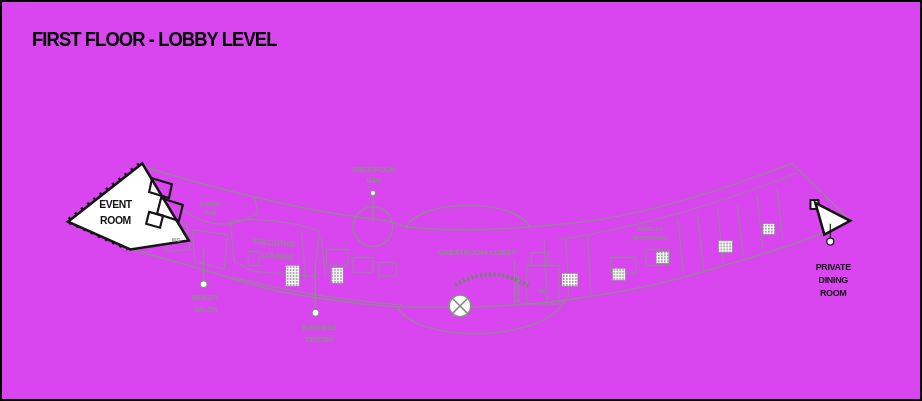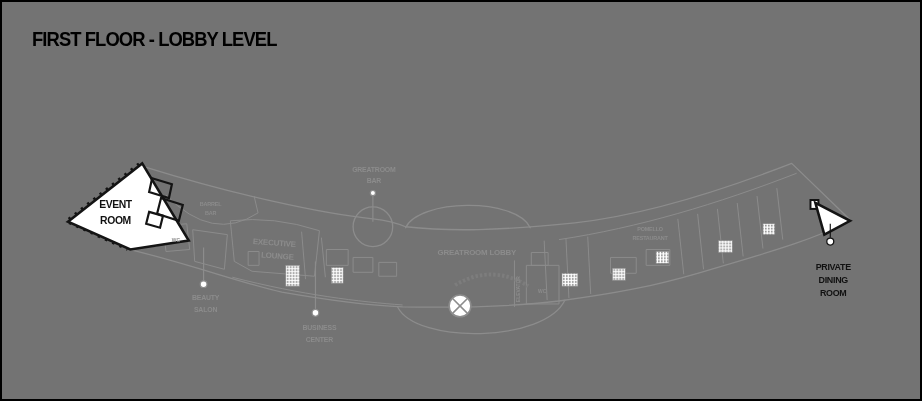--- a/index.html
+++ b/index.html
@@ -1,20 +1,20 @@
 <!DOCTYPE html>
 <html><head>
 <meta charset="utf-8">
 <style>
   html,body{margin:0;padding:0;background:#e8e8e8;}
   .canvas{
     position:relative;
     width:918px;height:397px;
     margin:0 auto;
-    background:#737373;
+    background:#d946ef;
     border:2px solid #000;
     overflow:hidden;
     font-family:"Liberation Sans", sans-serif;
   }
   .title{
     position:absolute;left:30px;top:26px;
     font-family:"Liberation Sans", sans-serif;
     font-weight:bold;
     font-size:20px;
     letter-spacing:-1px;

